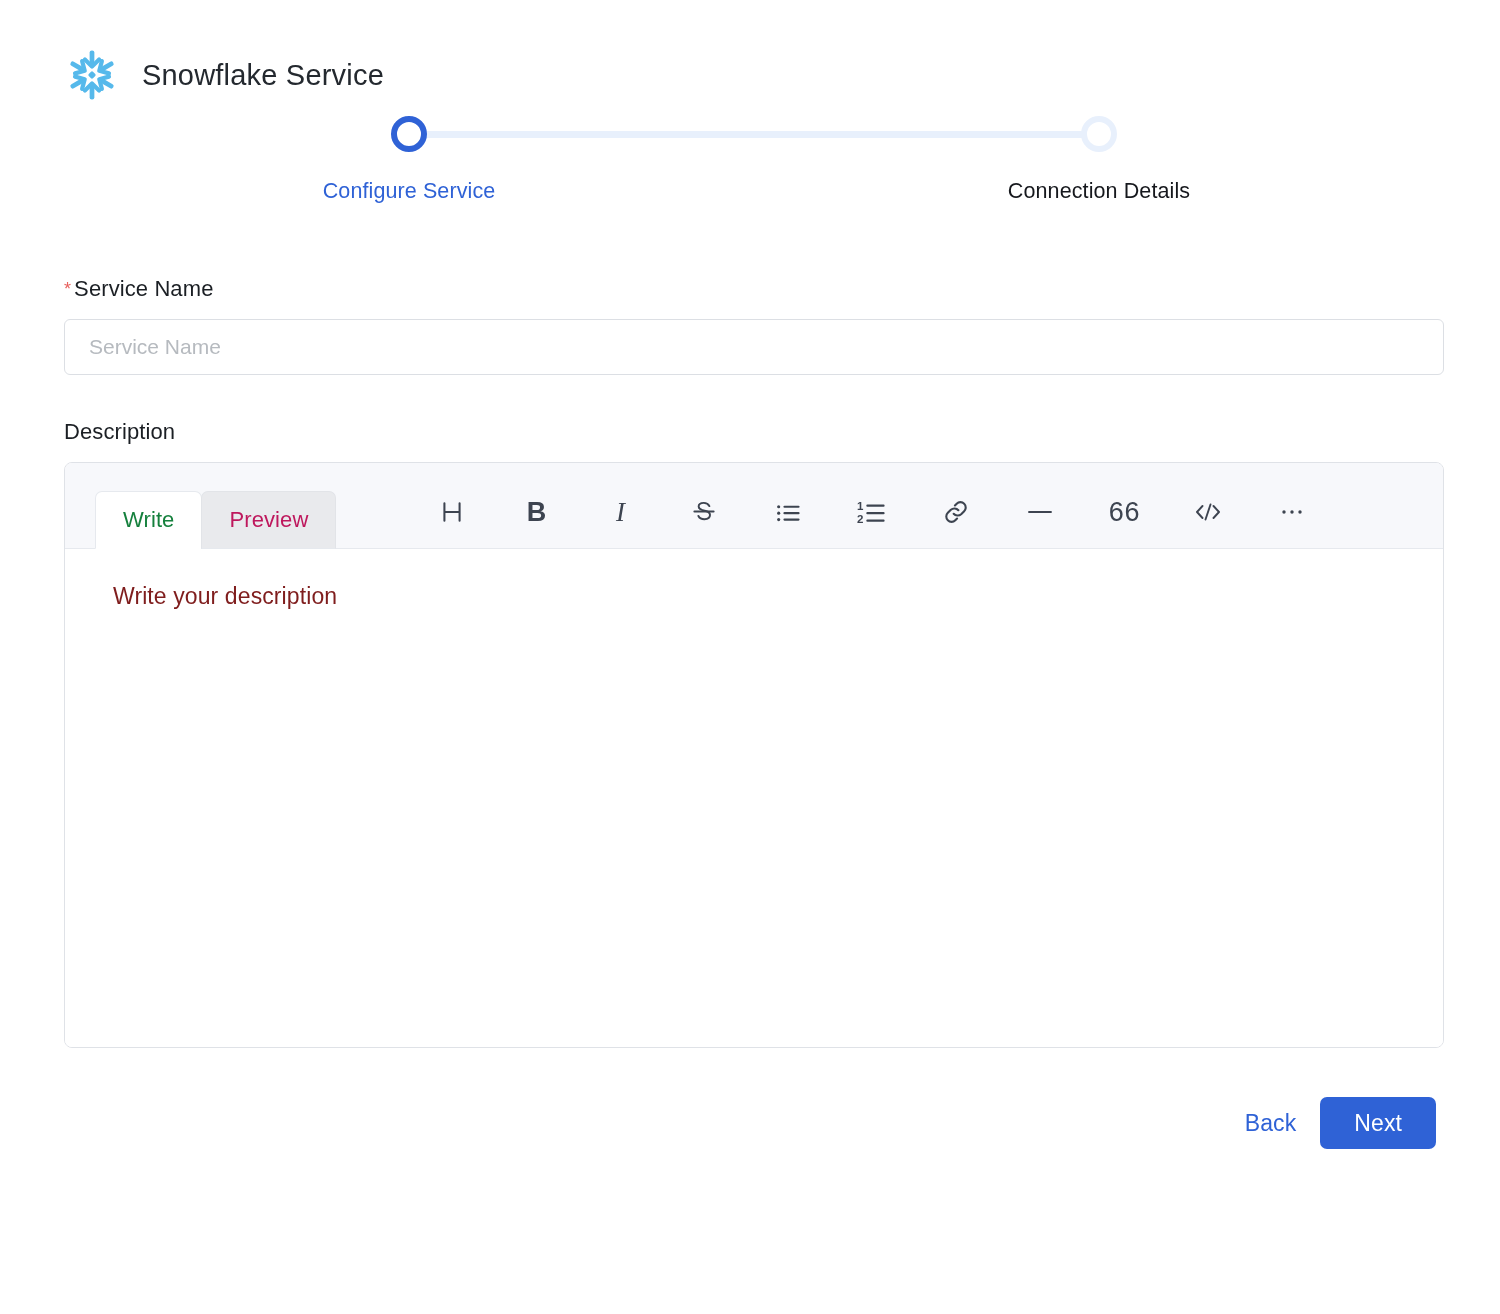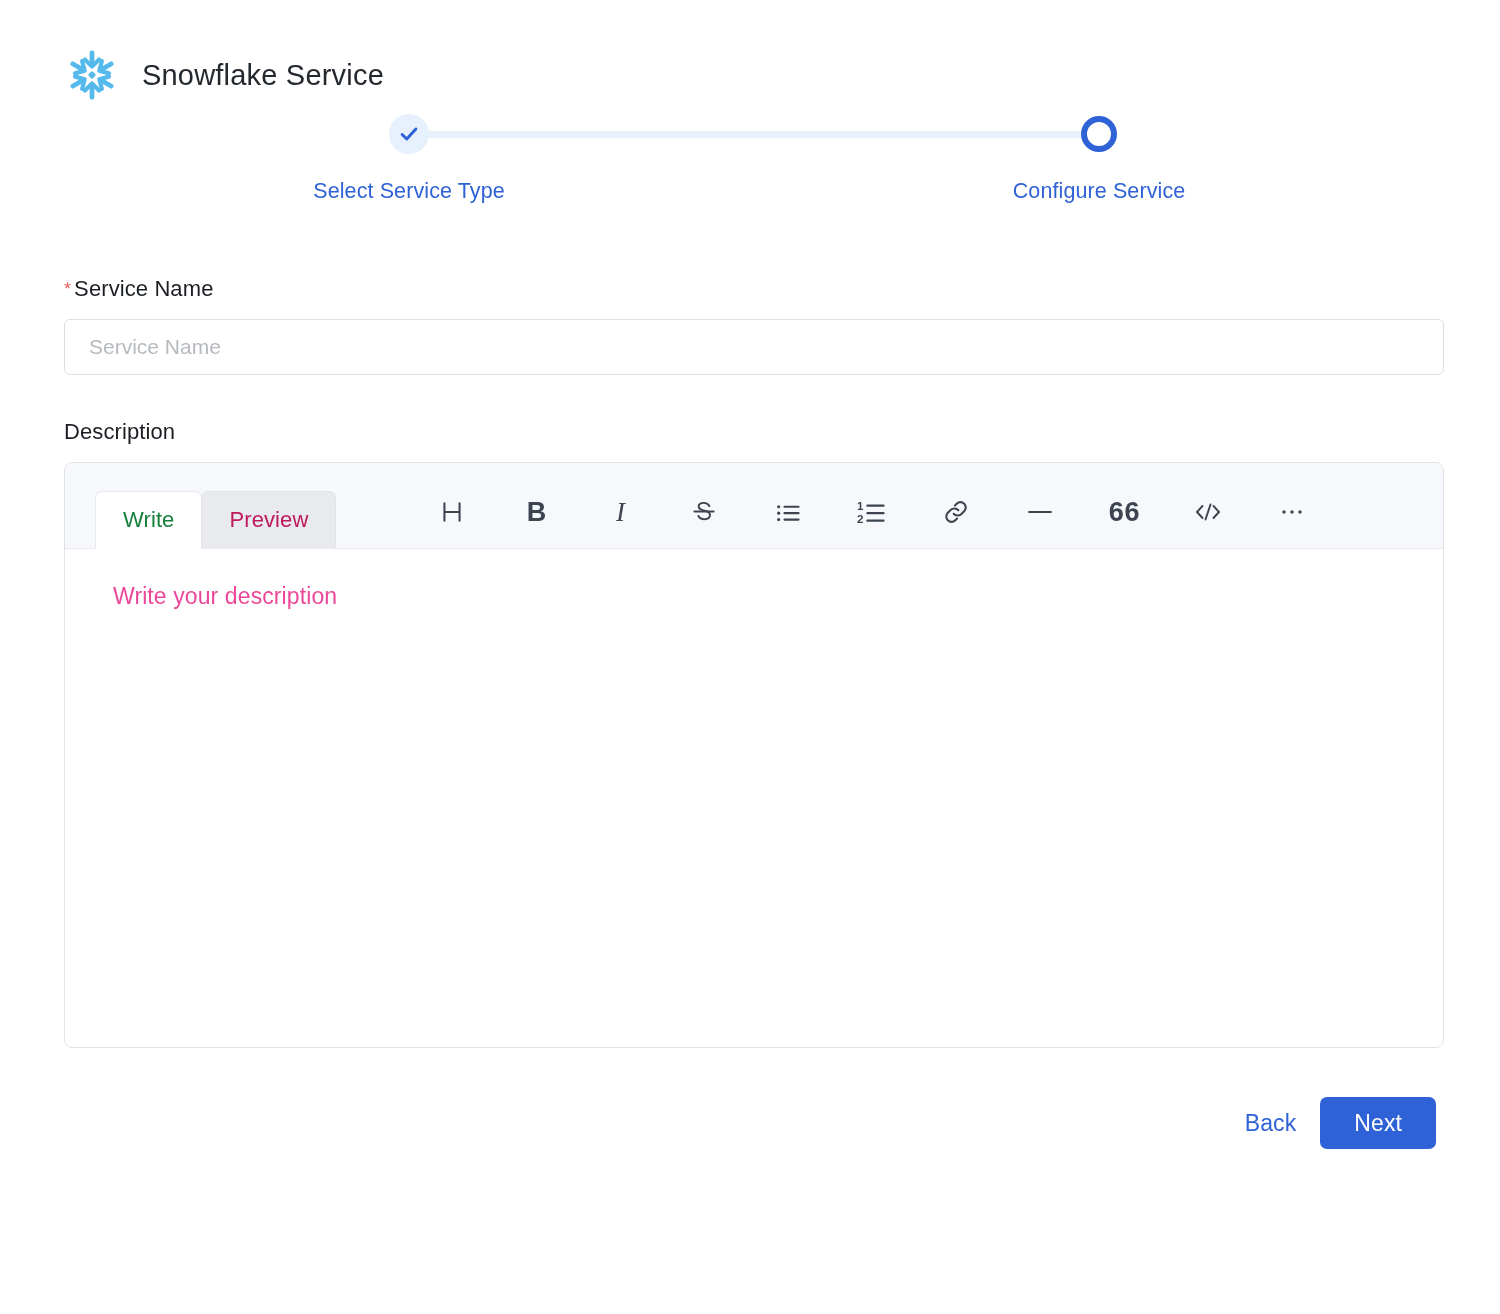--- a/index.html
+++ b/index.html
@@ -225,30 +225,30 @@
     color: #3d4450;
   }
   .tool svg { display: block; }
   .tool .glyph {
     font-size: 27px;
     line-height: 1;
     color: #3d4450;
   }
   .glyph-b { font-weight: 700; font-size: 29px; font-family: "Liberation Sans", sans-serif; }
   .glyph-i { font-style: italic; font-size: 29px; font-family: "Liberation Serif", serif; }
-  .glyph-quote { font-weight: 700; font-size: 24px; letter-spacing: .5px; }
+  .glyph-quote { font-weight: 400; font-size: 24px; letter-spacing: .5px; }
 
   .editor-body {
     background: #ffffff;
     height: 498px;
     padding: 34px 48px;
   }
   .editor-placeholder {
     font-size: 23px;
-    color: #ec4899;
+    color: #7f1d1d;
     letter-spacing: .1px;
   }
 
   
   .footer {
     display: flex;
     align-items: center;
     justify-content: flex-end;
     gap: 18px;
     padding: 0 60px;
@@ -309,42 +309,38 @@
           <rect x="28.6" y="28.6" width="6.8" height="6.8" rx="1.6" transform="rotate(45 32 32)"></rect>
         </g>
       </svg>
     </span>
     <div class="header-title">Snowflake Service</div>
   </div>
 
   <div class="stepper">
     <div class="steps-row">
 
-      <div class="step">
-        <div class="step-circle-wrap">
-
-          <span class="line-right"></span>
-          <span class="circle done">
-            <svg width="22" height="22" viewBox="0 0 24 24" fill="none" stroke="#2f62d6" stroke-width="3.2" stroke-linecap="round" stroke-linejoin="round">
-              <path d="M4.5 12.5 L9.5 17.5 L19.5 6.5"></path>
-            </svg>
-          </span>
-        </div>
-        <div class="step-label blue">Select Service Type</div>
-      </div>
 
       <div class="step">
         <div class="step-circle-wrap">
           <span class="line-left"></span>
           <span class="line-right"></span>
           <span class="circle active"></span>
         </div>
         <div class="step-label blue">Configure Service</div>
       </div>
 
+      <div class="step">
+        <div class="step-circle-wrap">
+          <span class="line-left"></span>
+
+          <span class="circle upcoming"></span>
+        </div>
+        <div class="step-label dark">Connection Details</div>
+      </div>
 
     </div>
   </div>
 
   <div class="form">
 
     <div class="field-label">
       <span class="req-star">*</span><span>Service Name</span>
     </div>
 

